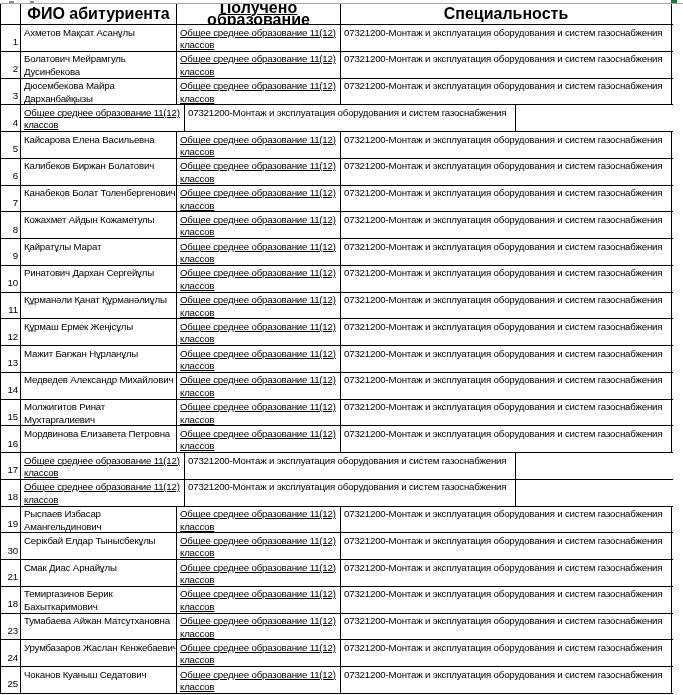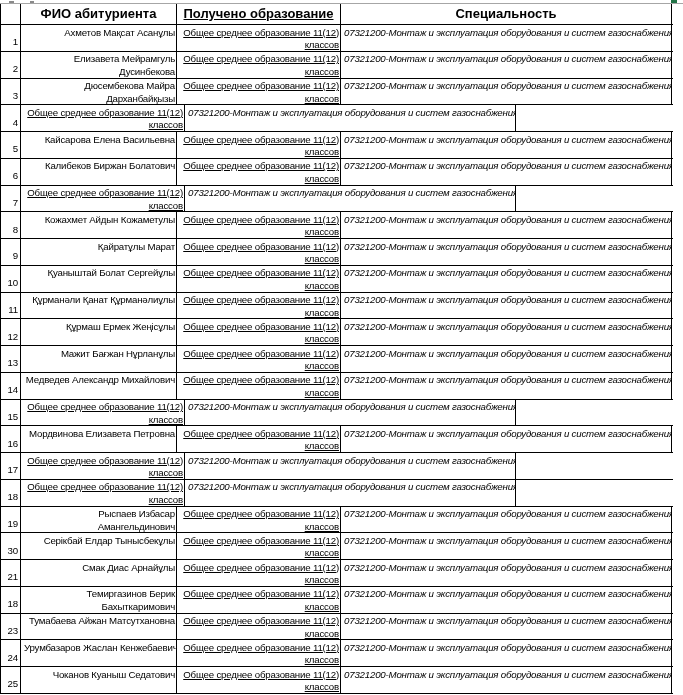--- a/index.html
+++ b/index.html
@@ -44,29 +44,29 @@
     font-size: 9.7px;
     letter-spacing: -0.2px;
     line-height: 12.5px;
   }
   .w-num  { width: 20px; }
   .w-name { width: 156px; }
   .w-edu  { width: 164px; text-decoration: underline; }
   .w-spec { width: 331px; }
   .h {
     display: flex; align-items: center; justify-content: center;
-    font-weight: bold; font-size: 13px; letter-spacing: 0;
+    font-weight: bold; font-size: 16px; letter-spacing: 0;
     text-align: center;
   }
   .c-num {
     display: flex; align-items: flex-end; justify-content: flex-end;
     padding: 0 2px 2px 0;
   }
-  .c-name, .c-edu { white-space: pre; padding: 1.5px 1px 0 3px; text-align: right; }
-  .c-spec { white-space: nowrap; padding: 1.5px 1px 0 3px; font-style: italic; }
+  .c-name, .c-edu { white-space: pre; padding: 1.5px 1px 0 3px; }
+  .c-spec { white-space: nowrap; padding: 1.5px 1px 0 3px; }
 </style>
 </head>
 <body>
 
 <div id="screen">
 
   <div class="top-strip" style="border-bottom-color: rgb(166, 166, 166);">
     <div class="frag frag1"></div>
     <div class="frag frag2"></div>
     <div class="sel-mark" style="background: rgb(33, 115, 70);"></div>
@@ -83,21 +83,21 @@
   <div class="row data-row">
     <div class="cell w-num c-num">1</div>
     <div class="cell w-name c-name">Ахметов Мақсат Асанұлы</div>
     <div class="cell w-edu c-edu">Общее среднее образование 11(12)
 классов</div>
     <div class="cell w-spec c-spec">07321200-Монтаж и эксплуатация оборудования и систем газоснабжения</div>
   </div>
 
   <div class="row data-row">
     <div class="cell w-num c-num">2</div>
-    <div class="cell w-name c-name">Елизавета Мейрамгуль
+    <div class="cell w-name c-name">Болатович Мейрамгуль
 Дусинбекова</div>
     <div class="cell w-edu c-edu">Общее среднее образование 11(12)
 классов</div>
     <div class="cell w-spec c-spec">07321200-Монтаж и эксплуатация оборудования и систем газоснабжения</div>
   </div>
 
   <div class="row data-row">
     <div class="cell w-num c-num">3</div>
     <div class="cell w-name c-name">Дюсембекова Майра
 Дарханбайқызы</div>
@@ -124,20 +124,21 @@
   <div class="row data-row">
     <div class="cell w-num c-num">6</div>
     <div class="cell w-name c-name">Калибеков Биржан Болатович</div>
     <div class="cell w-edu c-edu">Общее среднее образование 11(12)
 классов</div>
     <div class="cell w-spec c-spec">07321200-Монтаж и эксплуатация оборудования и систем газоснабжения</div>
   </div>
 
   <div class="row data-row">
     <div class="cell w-num c-num">7</div>
+    <div class="cell w-name c-name">Канабеков Болат Толенбергенович</div>
     <div class="cell w-edu c-edu">Общее среднее образование 11(12)
 классов</div>
     <div class="cell w-spec c-spec">07321200-Монтаж и эксплуатация оборудования и систем газоснабжения</div>
   </div>
 
   <div class="row data-row">
     <div class="cell w-num c-num">8</div>
     <div class="cell w-name c-name">Кожахмет Айдын Кожаметулы</div>
     <div class="cell w-edu c-edu">Общее среднее образование 11(12)
 классов</div>
@@ -147,21 +148,21 @@
   <div class="row data-row">
     <div class="cell w-num c-num">9</div>
     <div class="cell w-name c-name">Қайратұлы Марат</div>
     <div class="cell w-edu c-edu">Общее среднее образование 11(12)
 классов</div>
     <div class="cell w-spec c-spec">07321200-Монтаж и эксплуатация оборудования и систем газоснабжения</div>
   </div>
 
   <div class="row data-row">
     <div class="cell w-num c-num">10</div>
-    <div class="cell w-name c-name">Қуаныштай Болат Сергейұлы</div>
+    <div class="cell w-name c-name">Ринатович Дархан Сергейұлы</div>
     <div class="cell w-edu c-edu">Общее среднее образование 11(12)
 классов</div>
     <div class="cell w-spec c-spec">07321200-Монтаж и эксплуатация оборудования и систем газоснабжения</div>
   </div>
 
   <div class="row data-row">
     <div class="cell w-num c-num">11</div>
     <div class="cell w-name c-name">Құрманәли Қанат Құрманәлиұлы</div>
     <div class="cell w-edu c-edu">Общее среднее образование 11(12)
 классов</div>
@@ -187,20 +188,22 @@
   <div class="row data-row">
     <div class="cell w-num c-num">14</div>
     <div class="cell w-name c-name">Медведев Александр Михайлович</div>
     <div class="cell w-edu c-edu">Общее среднее образование 11(12)
 классов</div>
     <div class="cell w-spec c-spec">07321200-Монтаж и эксплуатация оборудования и систем газоснабжения</div>
   </div>
 
   <div class="row data-row">
     <div class="cell w-num c-num">15</div>
+    <div class="cell w-name c-name">Молжигитов Ринат
+Мухтаргалиевич</div>
     <div class="cell w-edu c-edu">Общее среднее образование 11(12)
 классов</div>
     <div class="cell w-spec c-spec">07321200-Монтаж и эксплуатация оборудования и систем газоснабжения</div>
   </div>
 
   <div class="row data-row">
     <div class="cell w-num c-num">16</div>
     <div class="cell w-name c-name">Мордвинова Елизавета Петровна</div>
     <div class="cell w-edu c-edu">Общее среднее образование 11(12)
 классов</div>

